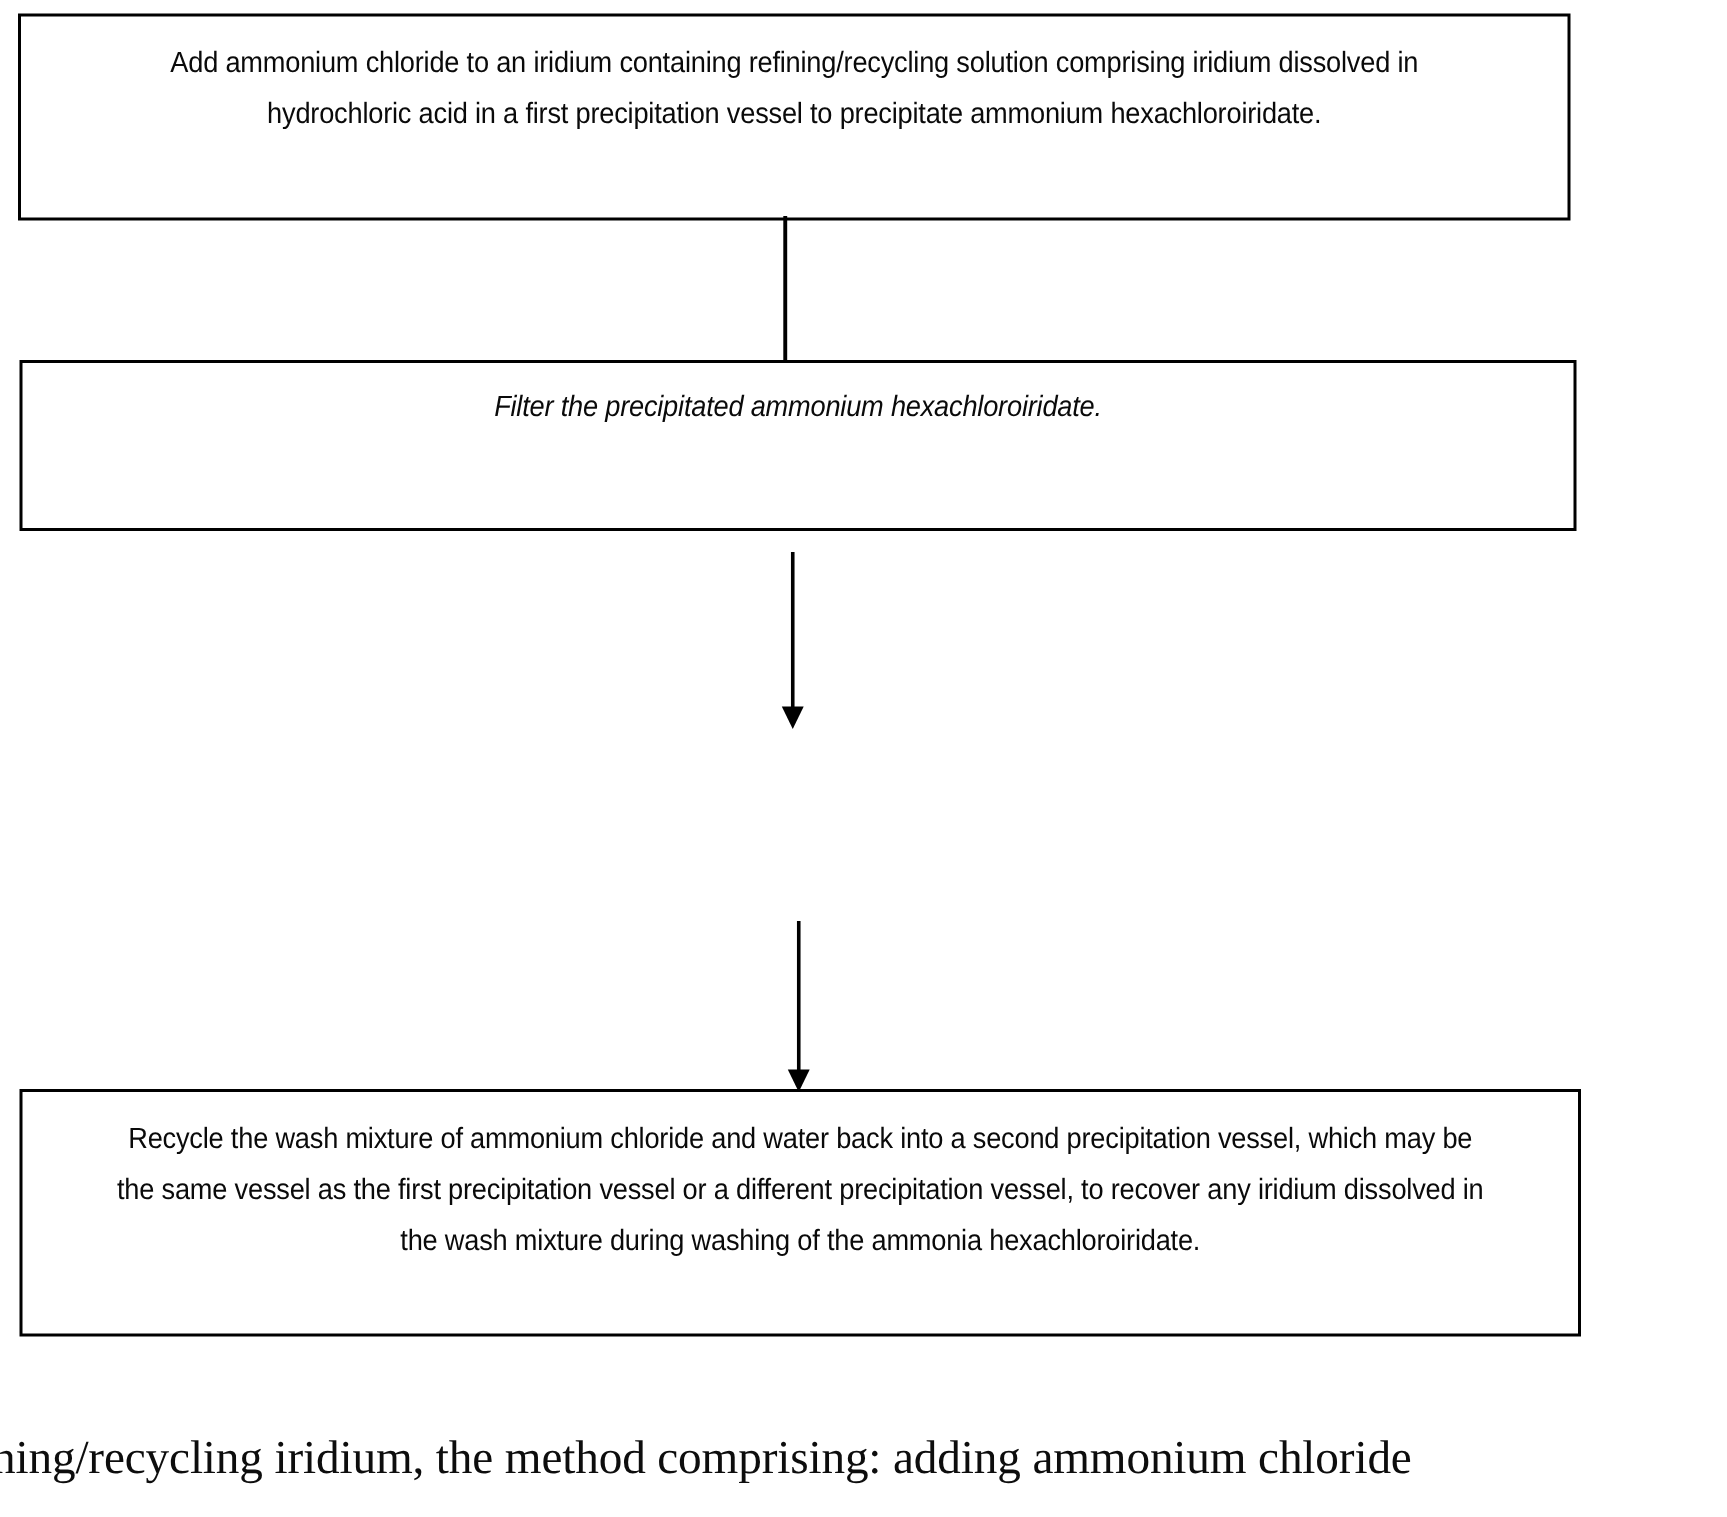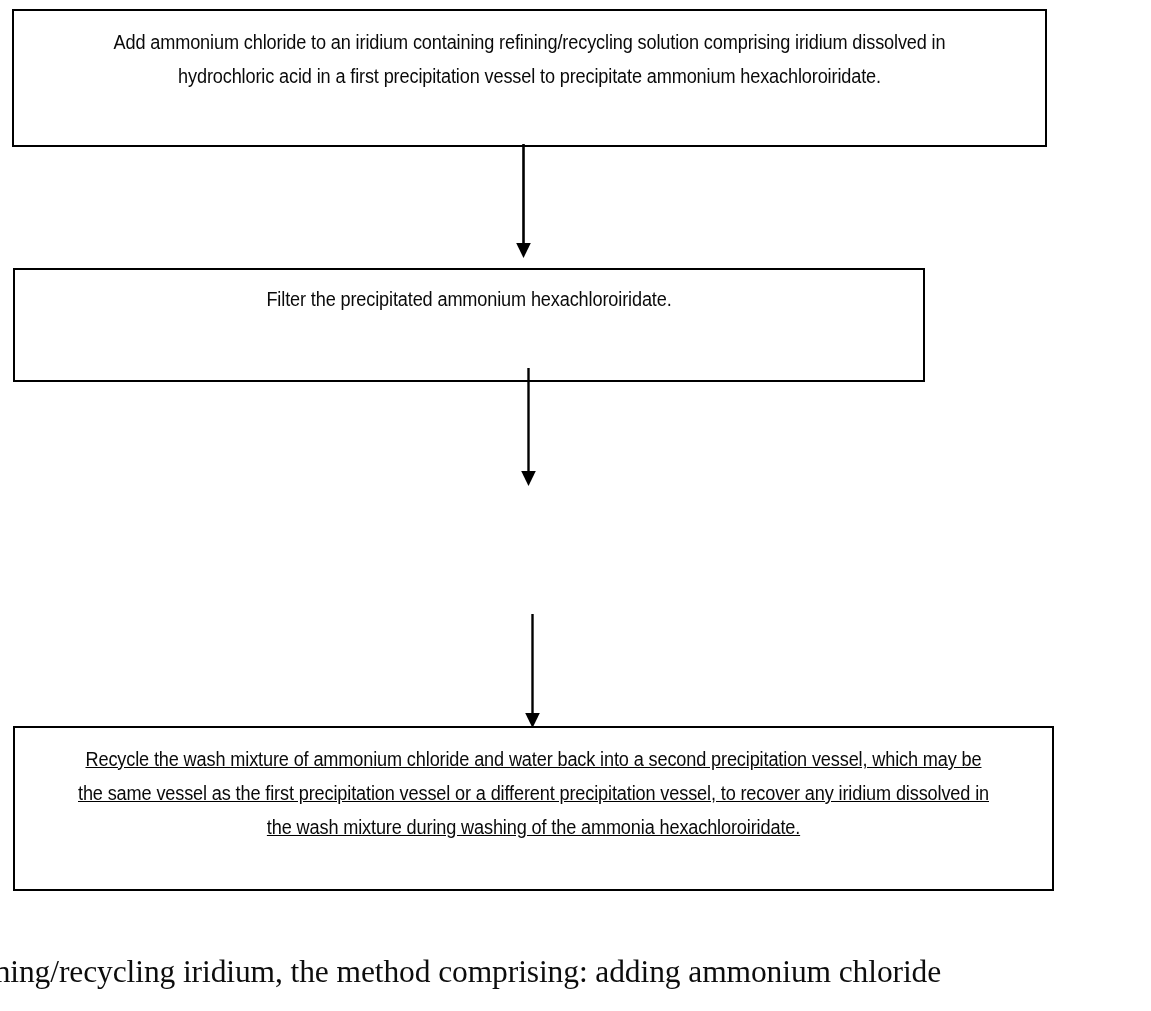--- a/index.html
+++ b/index.html
@@ -46,27 +46,27 @@
     text-align: center;
     white-space: pre-line;
     transform: scaleX(0.93);
     transform-origin: center top;
   }
 
   
   #node-1 { left: 12px;  top: 9px;   width: 1035px; height: 138px; }
   #node-1 .node-text { padding: 14px 46px 0 46px; }
 
-  #node-2 { left: 13px;  top: 268px; width: 912px; height: 114px; }
+  #node-2 { left: 13px;  top: 240px; width: 1038px; height: 114px; font-style: italic; }
   #node-2 .node-text { padding: 12px 40px 0 40px; }
 
   #node-3 { left: 13px;  top: 484px; width: 1038px; height: 132px; }
   #node-3 .node-text { padding: 8px 52px 0 52px; }
 
-  #node-4 { left: 13px;  top: 726px; width: 1041px; height: 165px; text-decoration: underline; }
+  #node-4 { left: 13px;  top: 726px; width: 1041px; height: 165px; }
   #node-4 .node-text { padding: 14px 24px 0 24px; }
 
   
   .connector {
     position: absolute;
     overflow: visible;
   }
   .connector svg { display: block; overflow: visible; }
 
   #connector-1 { left: 504px; top: 144px;  width: 40px; height: 116px; }

